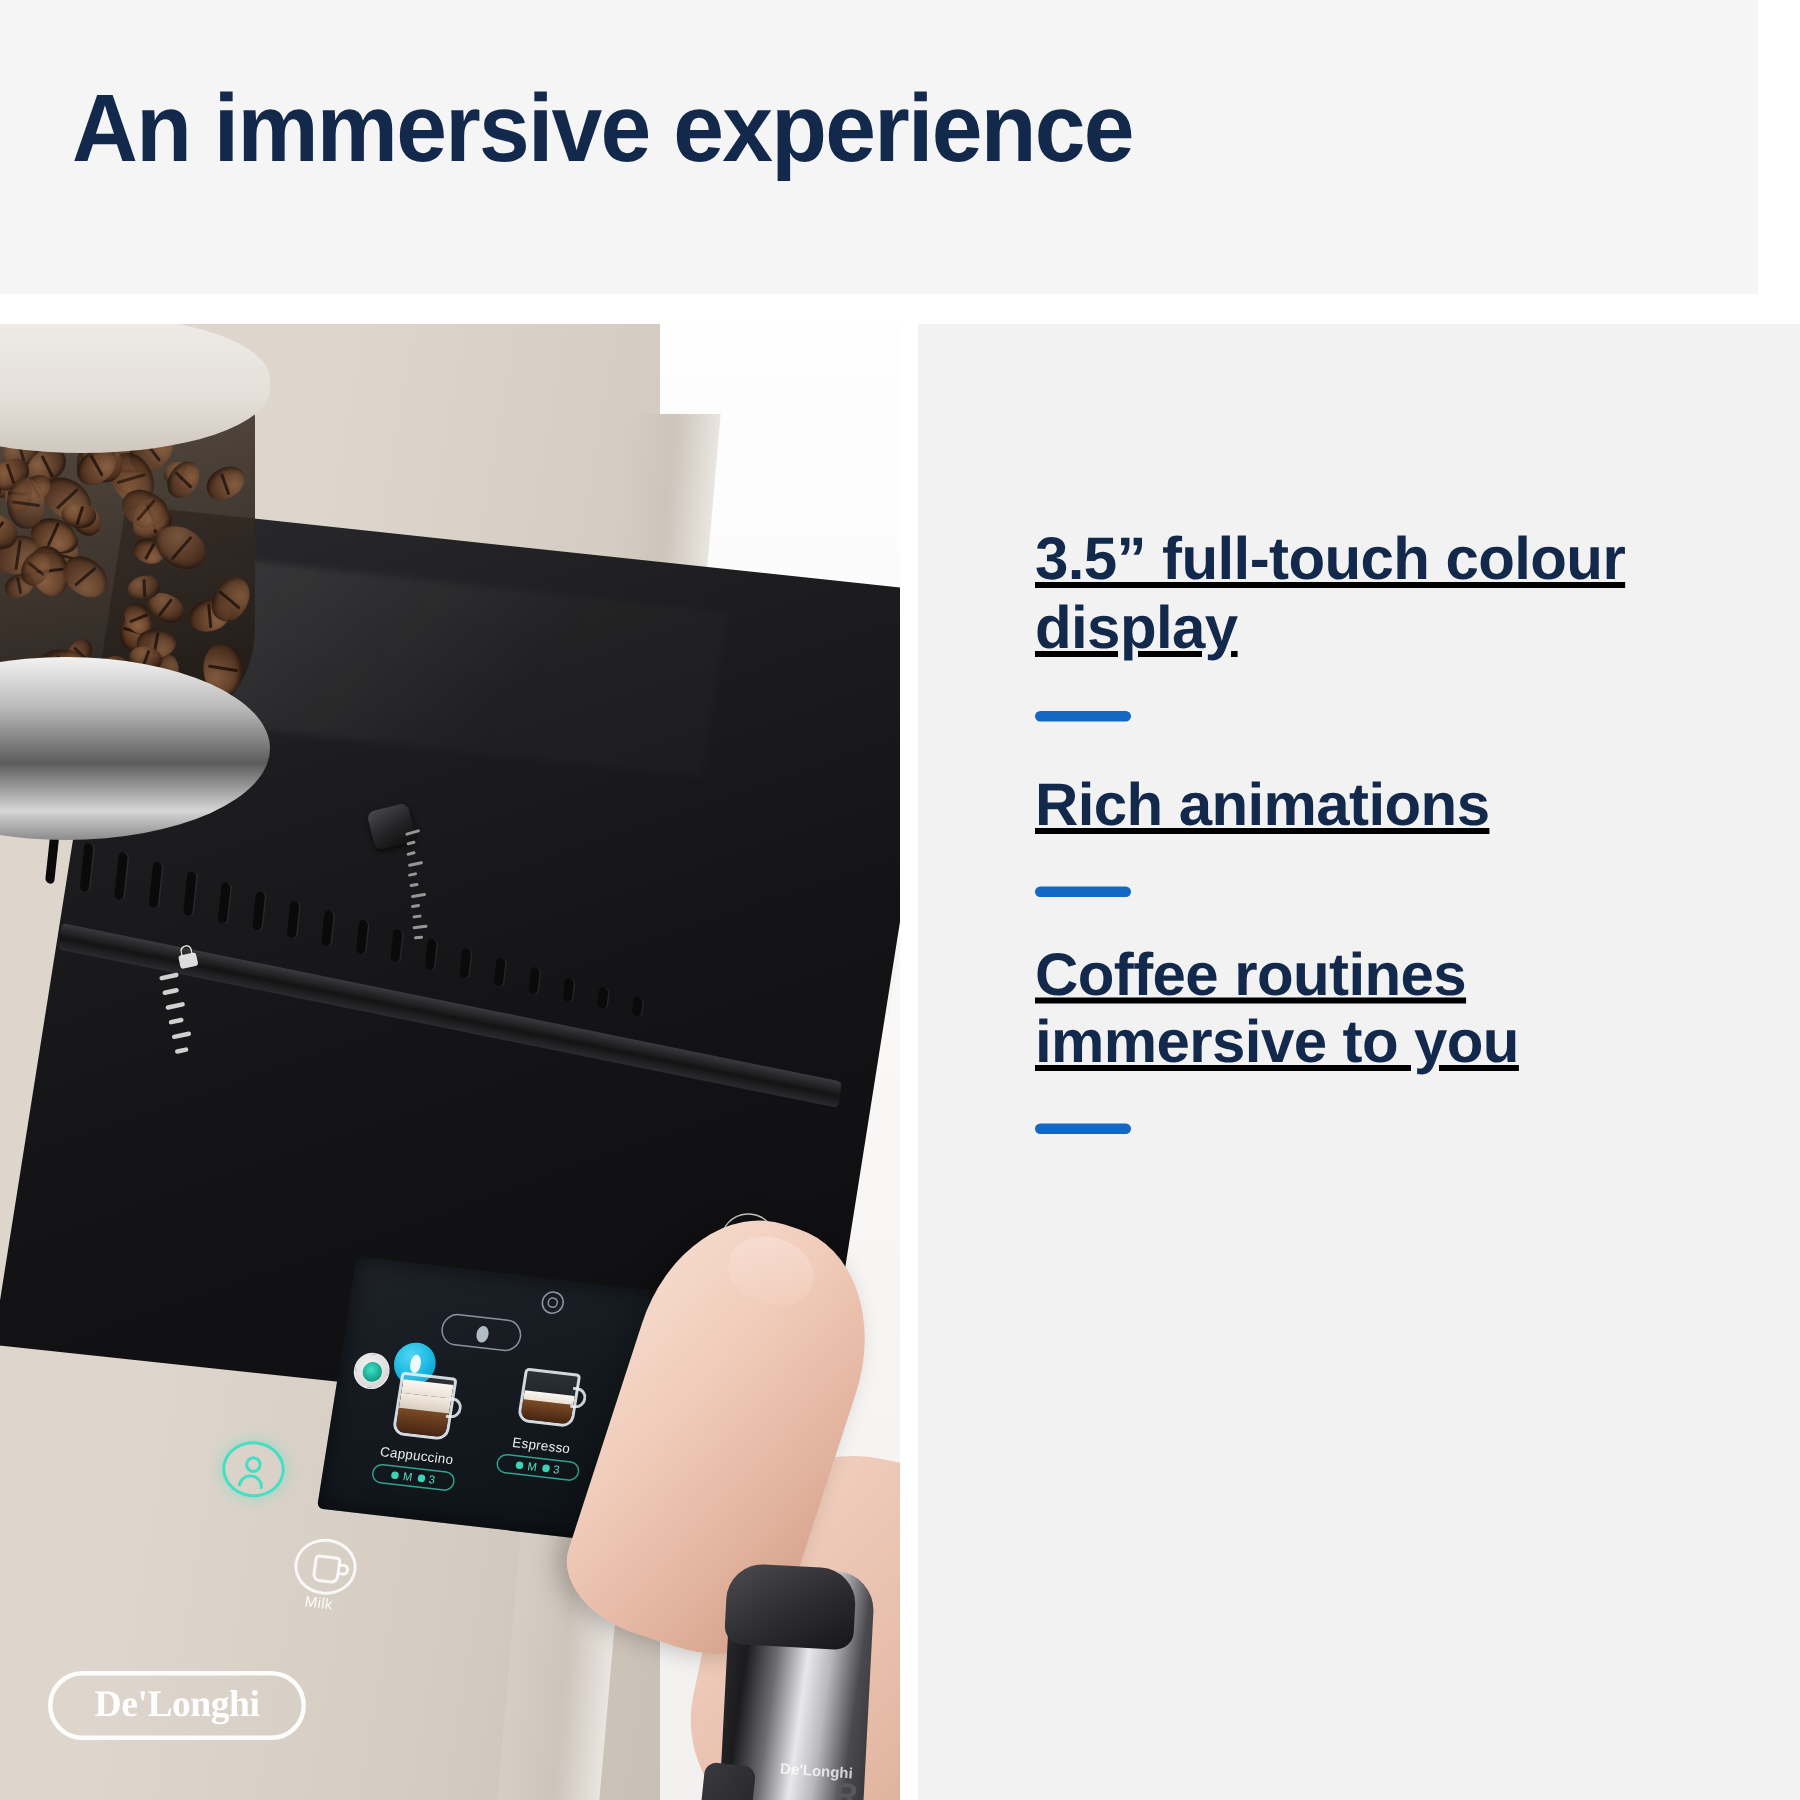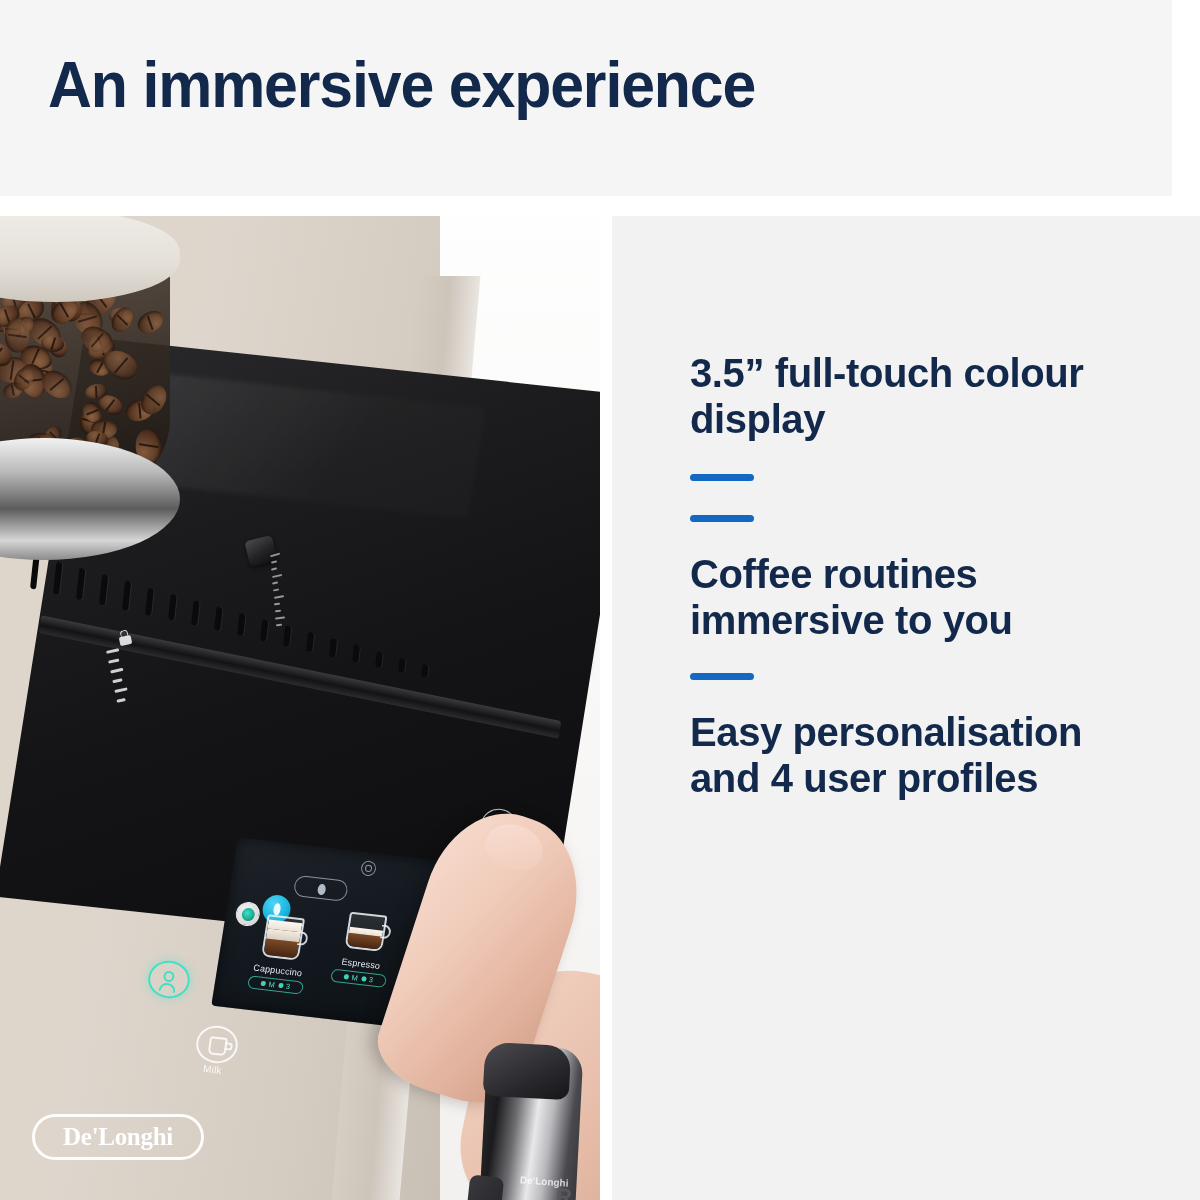--- a/index.html
+++ b/index.html
@@ -534,20 +534,21 @@
     left: 612px; top: 216px;
     width: 588px; height: 984px;
     background: #f2f2f3;
   }
 
   .features {
     position: absolute;
     left: 78px;
     top: 135px;
     width: 440px;
+    text-decoration: underline;
   }
 
   .feature-text {
     font-size: 40px;
     font-weight: 700;
     color: #13294b;
     line-height: 1.14;
     letter-spacing: -0.4px;
   }
 
@@ -783,24 +784,24 @@
     </div>
   </div>
 
   <div class="panel">
     <div class="features">
 
       <div class="feature-text">3.5” full-touch colour display</div>
 
       <div class="divider f-gap-1"></div>
 
+      <div class="feature-text">Rich animations</div>
 
       <div class="divider"></div>
 
       <div class="feature-text">Coffee routines immersive to you</div>
 
       <div class="divider"></div>
 
-      <div class="feature-text">Easy personalisation and 4 user profiles</div>
     </div>
   </div>
 
 </div>
 
 </body></html>

